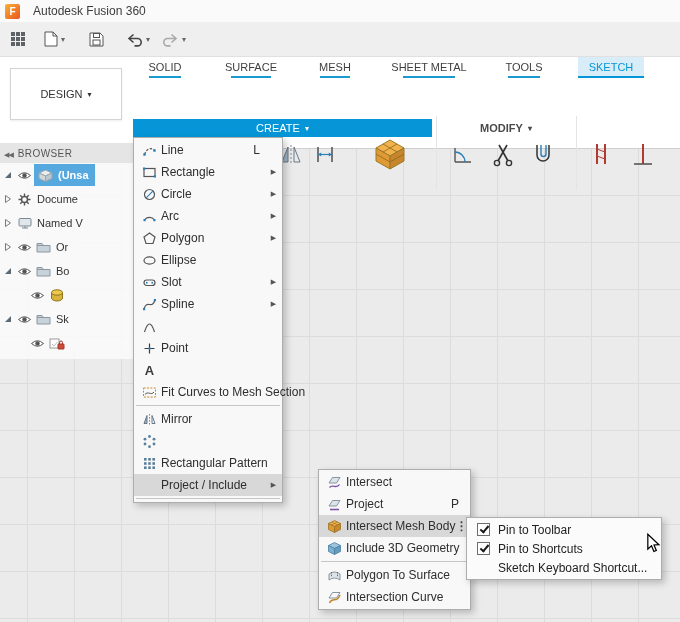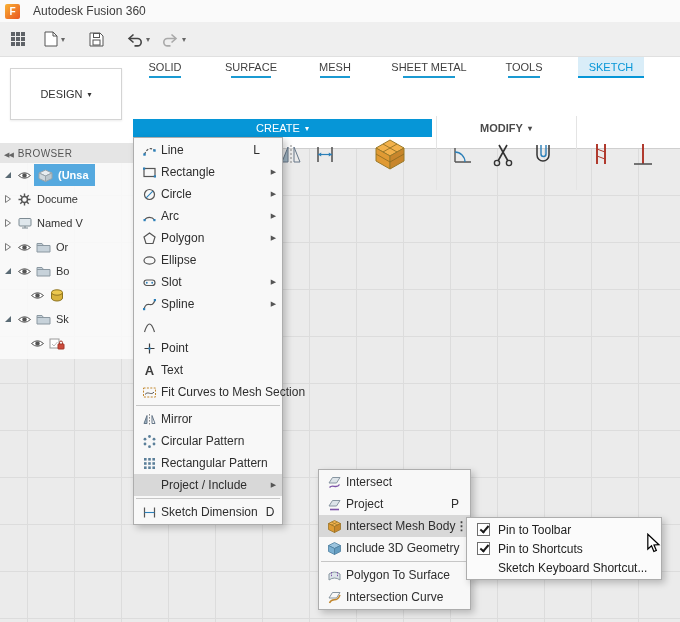--- a/index.html
+++ b/index.html
@@ -511,21 +511,20 @@
     <span class="msc"></span>
     <span class="arrowcol"></span>
   </div>
 
   <div class="mrow">
     <span class="mic">
         <svg width="15" height="15">
           <text x="7.5" y="12" text-anchor="middle" font-size="13" font-weight="bold" font-family="Liberation Sans, sans-serif" fill="#3c3c3c">A</text>
         </svg>
       </span>
-    <span class="mlabel">Text</span>
     <span class="msc"></span>
     <span class="arrowcol"></span>
   </div>
 
   <div class="mrow">
     <span class="mic">
         <svg width="15" height="15">
           <rect x="1.5" y="3" width="12" height="9" fill="none" stroke="#c2872d" stroke-dasharray="2 1.4"></rect>
           <path d="M3 9.5 C6 5.5 9 11 12 7" stroke="#555" fill="none"></path>
         </svg>
@@ -556,21 +555,20 @@
           <g fill="#5b7f99">
             <circle cx="7.5" cy="2.5" r="1.4"></circle>
             <circle cx="12" cy="5.2" r="1.4"></circle>
             <circle cx="12" cy="10" r="1.4"></circle>
             <circle cx="7.5" cy="12.7" r="1.4"></circle>
             <circle cx="3" cy="10" r="1.4"></circle>
             <circle cx="3" cy="5.2" r="1.4"></circle>
           </g>
         </svg>
       </span>
-    <span class="mlabel">Circular Pattern</span>
     <span class="msc"></span>
     <span class="arrowcol"></span>
   </div>
 
   <div class="mrow">
     <span class="mic">
         <svg width="15" height="15">
           <g fill="#5b7f99">
             <rect x="2" y="2" width="2.6" height="2.6"></rect>
             <rect x="6.2" y="2" width="2.6" height="2.6"></rect>
@@ -591,31 +589,20 @@
 
   <div class="mrow has-sub hl">
     <span class="mic"></span>
     <span class="mlabel">Project / Include</span>
     <span class="msc"></span>
     <span class="arrowcol"></span>
   </div>
 
   <div class="msep"></div>
 
-  <div class="mrow">
-    <span class="mic">
-        <svg width="15" height="15">
-          <path d="M2.5 2.5 V12.5 M12.5 2.5 V12.5" stroke="#555" stroke-width="1.2"></path>
-          <path d="M2.5 7.5 H12.5" stroke="#2b7fb8" stroke-width="1.1"></path>
-        </svg>
-      </span>
-    <span class="mlabel">Sketch Dimension</span>
-    <span class="msc">D</span>
-    <span class="arrowcol"></span>
-  </div>
 </div>
 
 <div id="project-submenu" class="menu">
 
   <div class="mrow">
     <span class="mic">
         <svg width="15" height="15">
           <path d="M2 8 L5.5 2.5 H13 L9.5 8 Z" fill="#dde4e9" stroke="#8795a0"></path>
           <path d="M2.5 12.5 C5.5 8.5 9.5 14.5 12.5 9.5" stroke="#7d54a8" stroke-width="1.4" fill="none"></path>
         </svg>

